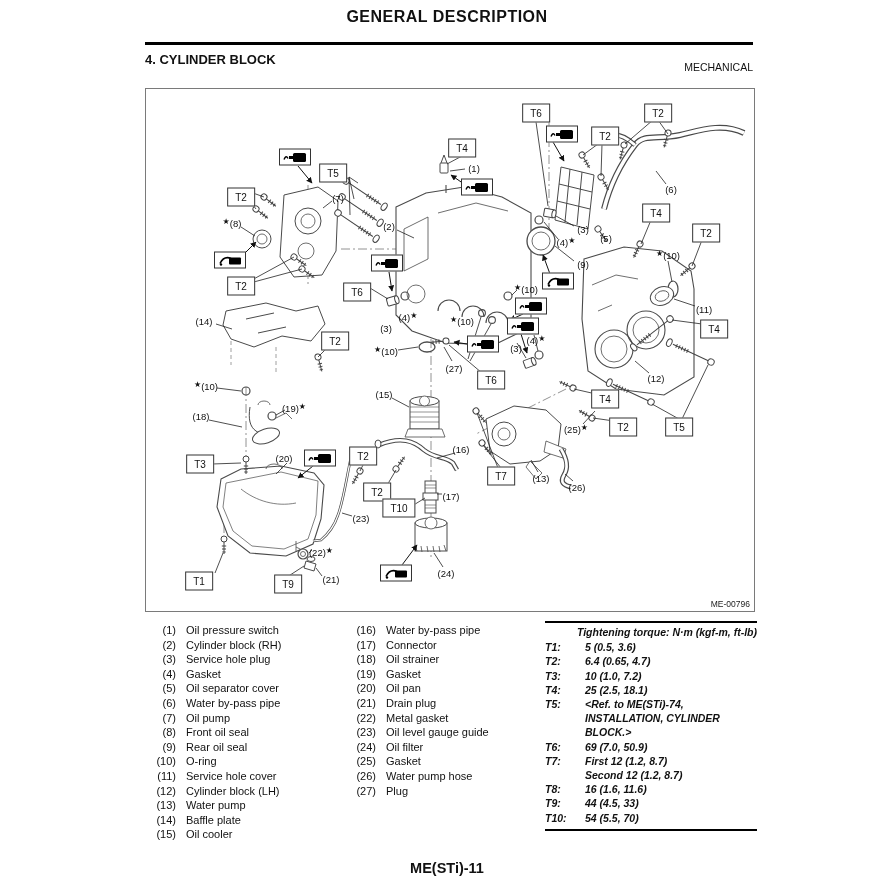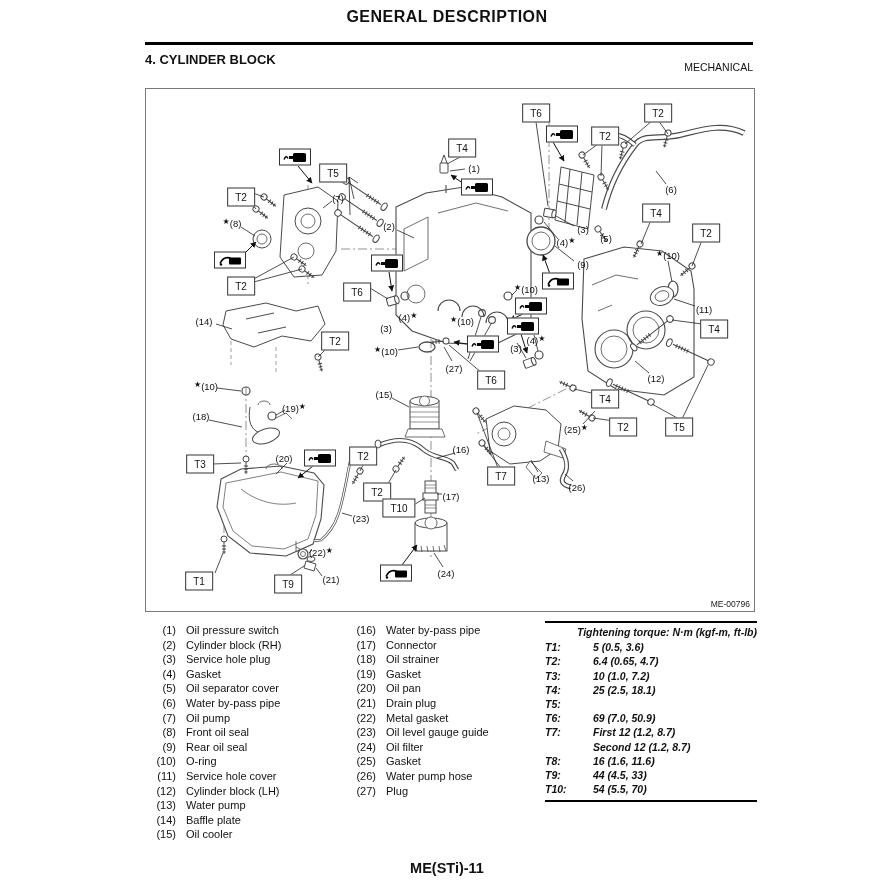--- a/index.html
+++ b/index.html
@@ -31,21 +31,21 @@
   .prow .num{width:28px;text-align:right;flex:none;}
   .prow .nm{margin-left:10px;}
   
   #torque{position:absolute;left:545px;top:621px;width:212px;
           border-top:2px solid #000;border-bottom:2px solid #000;
           font-size:10.5px;font-style:italic;font-weight:bold;line-height:14.2px;
           padding:2px 0 4px 0;}
   #torque .hd{padding-left:6px;margin-bottom:1px;text-align:right;}
   .trow{display:flex;}
   .trow .tid{width:33px;text-align:left;flex:none;}
-  .trow .tval{margin-left:15px;white-space:pre-line;}
+  .trow .tval{margin-left:7px;white-space:pre-line;}
   
   #footer{position:absolute;top:860px;left:0;width:894px;text-align:center;
           font-size:14.5px;font-weight:bold;}
 </style>
 </head>
 <body>
 
 <div id="page">
 
   <div id="hdr-title">GENERAL DESCRIPTION</div>
@@ -604,20 +604,23 @@
         <div class="trow">
           <span class="tid">T3:</span>
           <span class="tval">10 (1.0, 7.2)</span>
         </div>
         <div class="trow">
           <span class="tid">T4:</span>
           <span class="tval">25 (2.5, 18.1)</span>
         </div>
         <div class="trow">
           <span class="tid">T5:</span>
+          <span class="tval">&lt;Ref. to ME(STi)-74,
+INSTALLATION, CYLINDER
+BLOCK.&gt;</span>
         </div>
         <div class="trow">
           <span class="tid">T6:</span>
           <span class="tval">69 (7.0, 50.9)</span>
         </div>
         <div class="trow">
           <span class="tid">T7:</span>
           <span class="tval">First 12 (1.2, 8.7)
 Second 12 (1.2, 8.7)</span>
         </div>

